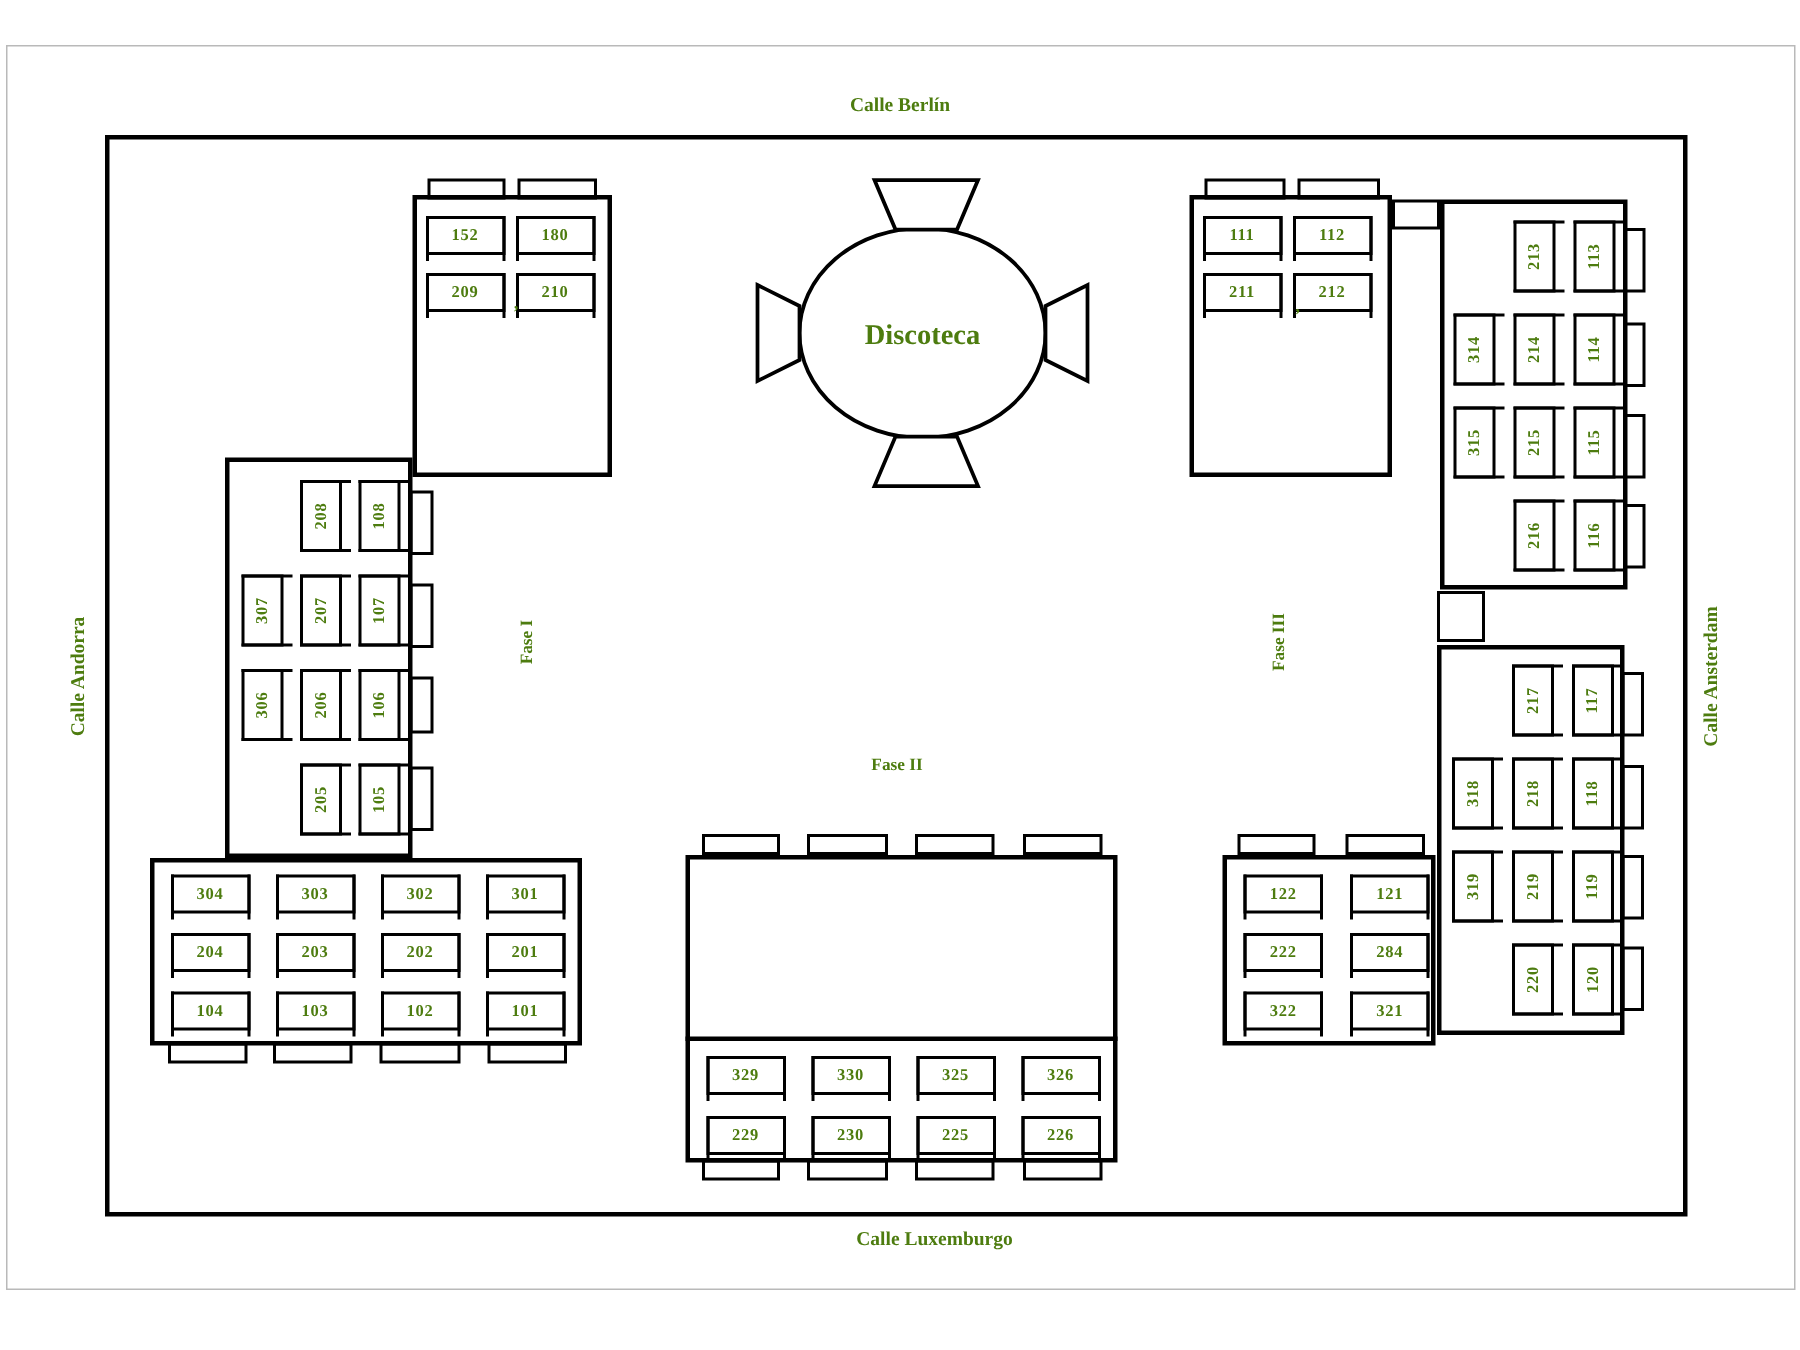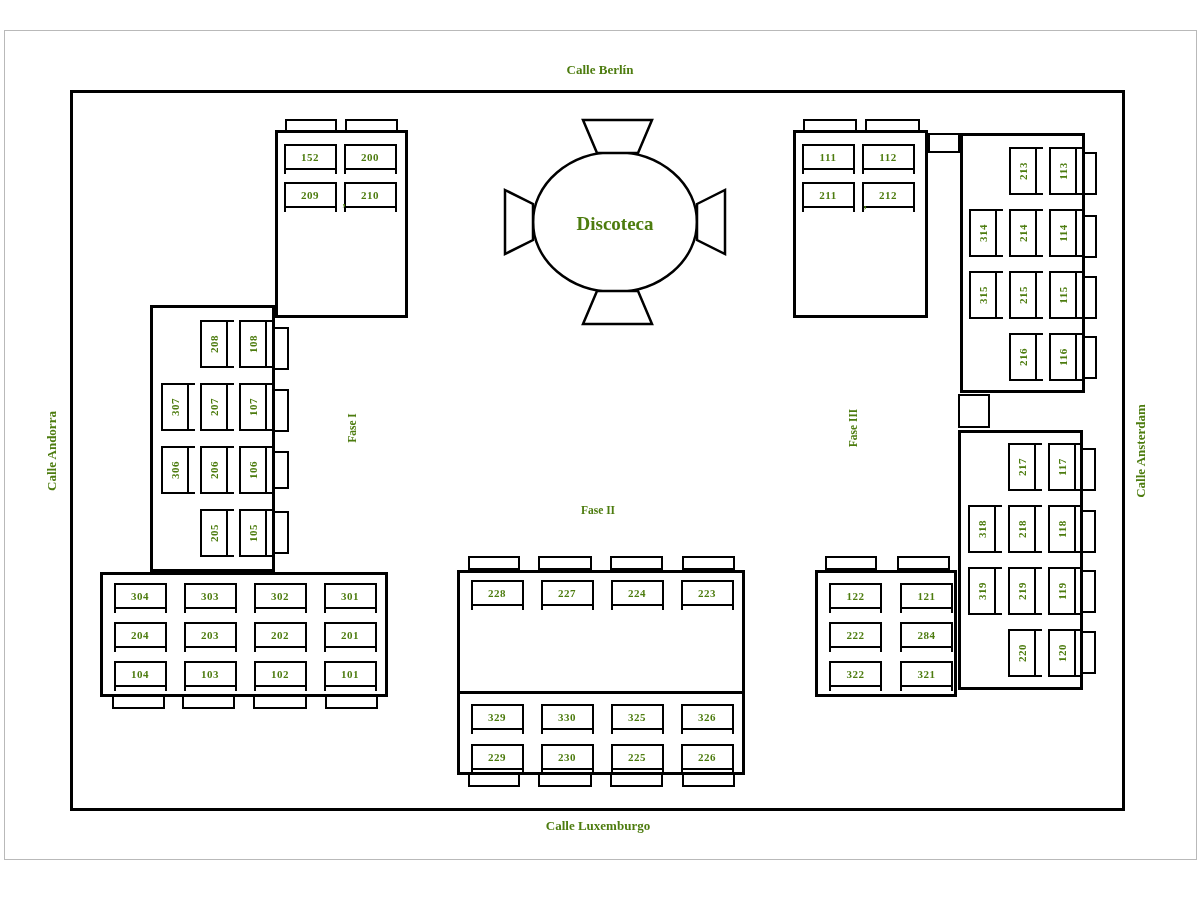--- a/index.html
+++ b/index.html
@@ -37,21 +37,21 @@
   svg{display:block;}
 </style>
 </head>
 <body>
 
 <div id="stage">
 
   <div id="frame" class="abs" style="left:4px;top:30px;width:1191px;height:828px;"></div>
 
   <div class="abs lbl street" style="left:480px;top:62px;width:240px;">Calle Berlín</div>
-  <div class="abs lbl street" style="left:478px;top:818px;width:240px;text-align:center;">Calle Luxemburgo</div>
+  <div class="abs lbl street" style="left:503px;top:818px;width:240px;text-align:center;">Calle Luxemburgo</div>
   <div class="abs lbl street vlbl" style="left:30px;top:368px;width:44px;height:165px;">
     <span>Calle Andorra</span>
   </div>
   <div class="abs lbl street vlbl" style="left:1119px;top:368px;width:44px;height:165px;">
     <span>Calle Ansterdam</span>
   </div>
 
   <div class="abs wall" style="left:70px;top:90px;width:1055px;height:721px;"></div>
 
   <div class="abs tab" style="left:285px;top:119px;width:52px;height:14px;"></div>
@@ -98,21 +98,21 @@
   <div class="abs wall" style="left:815px;top:570px;width:142px;height:127px;"></div>
 
   <div class="abs ugrid" style="left:280px;top:138px;width:120px;height:76px;grid-template-columns:repeat(2,60px);grid-template-rows:repeat(2,38px);">
       <div class="cell">
         <div class="ubox hbox">
           <span>152</span>
         </div>
       </div>
       <div class="cell">
         <div class="ubox hbox">
-          <span>200</span>
+          <span>180</span>
         </div>
       </div>
       <div class="cell">
         <div class="ubox hbox">
           <span>209</span>
         </div>
       </div>
       <div class="cell">
         <div class="ubox hbox">
           <span>210</span>
@@ -225,42 +225,20 @@
         </div>
       </div>
       <div class="cell">
         <div class="ubox hbox">
           <span>102</span>
         </div>
       </div>
       <div class="cell">
         <div class="ubox hbox">
           <span>101</span>
-        </div>
-      </div>
-    </div>
-  <div class="abs ugrid" style="left:462px;top:574px;width:280px;height:38px;grid-template-columns:repeat(4,70px);grid-template-rows:38px;">
-      <div class="cell">
-        <div class="ubox hbox">
-          <span>228</span>
-        </div>
-      </div>
-      <div class="cell">
-        <div class="ubox hbox">
-          <span>227</span>
-        </div>
-      </div>
-      <div class="cell">
-        <div class="ubox hbox">
-          <span>224</span>
-        </div>
-      </div>
-      <div class="cell">
-        <div class="ubox hbox">
-          <span>223</span>
         </div>
       </div>
     </div>
   <div class="abs ugrid" style="left:462px;top:697px;width:280px;height:80px;grid-template-columns:repeat(4,70px);grid-template-rows:repeat(2,40px);">
       <div class="cell">
         <div class="ubox hbox">
           <span>329</span>
         </div>
       </div>
       <div class="cell">

